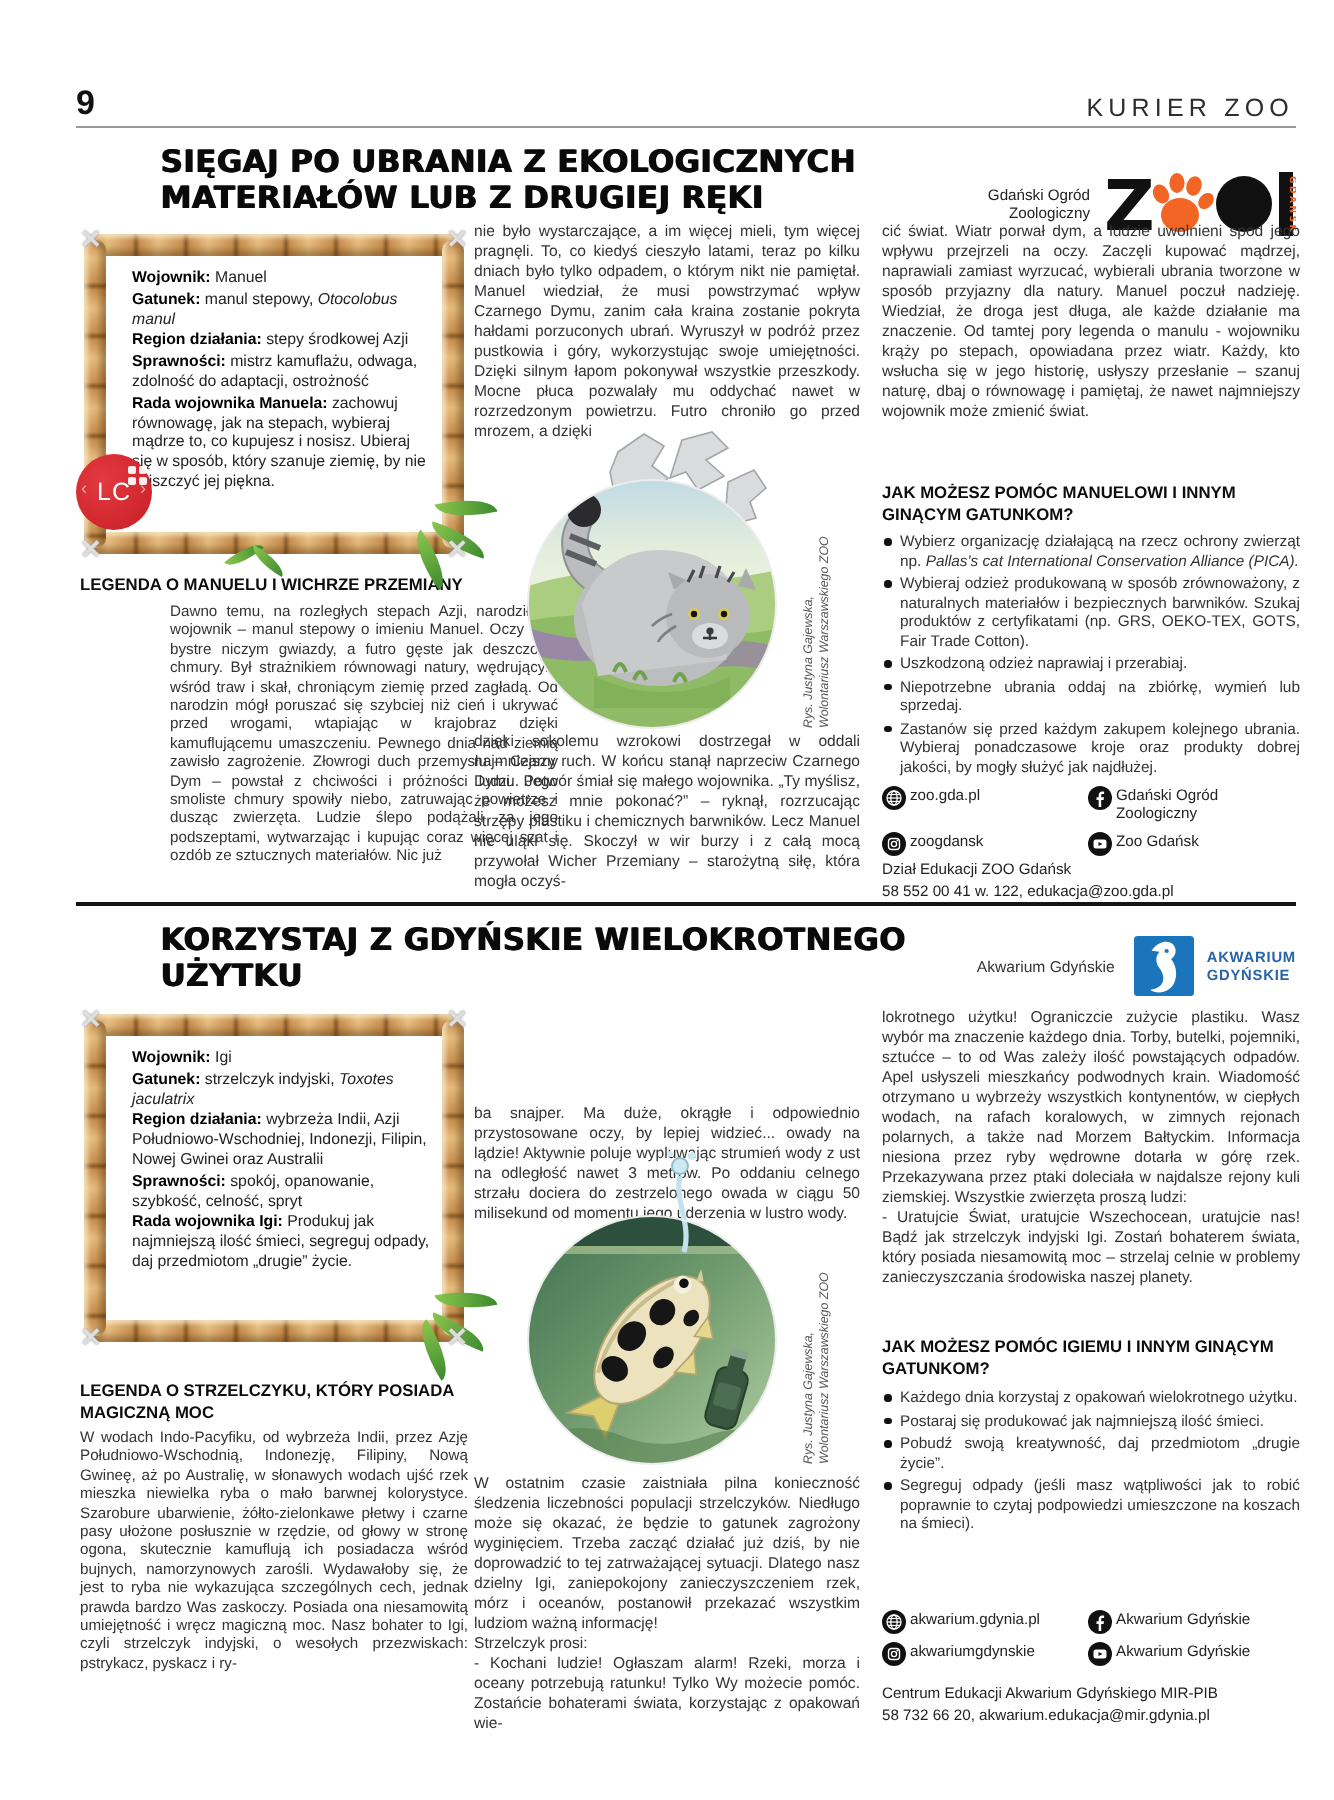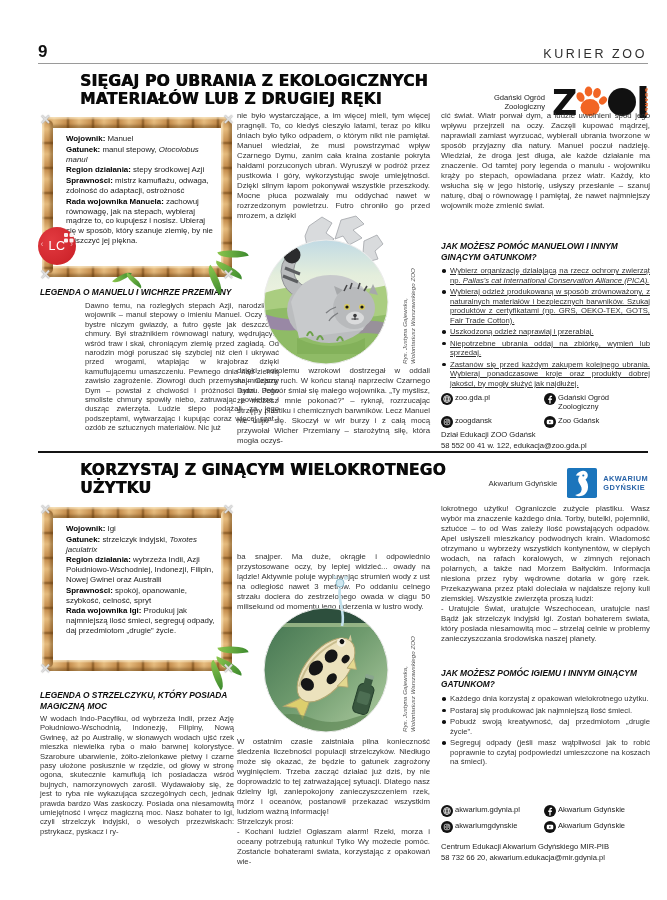--- a/index.html
+++ b/index.html
@@ -16,28 +16,28 @@
 #a2-title{left:40px;top:461px;width:460px;}
 
 #zoo-org{right:19px;top:84px;display:flex;align-items:center;gap:7px;}
 .zoo-name{font-size:7.6px;line-height:9px;text-align:right;color:#222;}
 #akw-org{right:19px;top:468px;display:flex;align-items:center;gap:6px;}
 .akw-name{font-size:7.8px;color:#333;margin-right:4px;}
 .akw-text{font-size:7.4px;font-weight:bold;color:#2a64a8;line-height:9px;letter-spacing:.4px;}
 
 .jtext{font-size:7.8px;line-height:10px;text-align:justify;color:#333;}
 .ltext{font-size:7.6px;line-height:9.4px;text-align:justify;color:#333;}
-.sec-head{font-size:8.4px;font-style:italic;font-weight:bold;color:#0d0d0d;line-height:10.6px;}
+.sec-head{font-size:8.4px;font-weight:bold;color:#0d0d0d;line-height:10.6px;}
 #a1-leg-h{left:40px;top:287px;width:194px;}
 #a1-leg-b{left:40px;top:301px;width:194px;margin-left:45px;}
 #a1-c2-p1{left:237px;top:111px;width:193px;}
 #a1-c2-p2{left:237px;top:366px;width:193px;}
 #a1-c3-p{left:441px;top:111px;width:209px;}
 #a1-help-h{left:441px;top:241px;width:209px;}
-#a1-bullets{left:441px;top:266px;width:209px;text-decoration:underline;}
+#a1-bullets{left:441px;top:266px;width:209px;}
 #a2-leg-h{left:40px;top:690px;width:194px;}
 #a2-leg-b{left:40px;top:714px;width:194px;}
 #a2-c2-p1{left:237px;top:504px;width:193px;margin-top:48px;}
 #a2-c2-p2{left:237px;top:737px;width:193px;}
 #a2-c3-p{left:441px;top:504px;width:209px;}
 #a2-help-h{left:441px;top:668px;width:209px;}
 #a2-bullets{left:441px;top:694px;width:209px;}
 
 ul.blts{list-style:none;}
 ul.blts li{position:relative;padding-left:9px;margin-bottom:2px;font-size:7.7px;line-height:9.5px;text-align:justify;color:#333;}
@@ -248,21 +248,21 @@
       </svg>
     <span>Zoo Gdańsk</span>
   </div>
 </div>
 <div class="abs small-line" id="a1-dept">Dział Edukacji ZOO Gdańsk</div>
 <div class="abs small-line" id="a1-phone">58 552 00 41 w. 122, edukacja@zoo.gda.pl</div>
 
 <div class="abs" id="divider"></div>
 
 <h1 class="abs disp" id="a2-title">
-  <span>KORZYSTAJ Z GINĄCYM WIELOKROTNEGO</span><br>
+  <span>KORZYSTAJ Z GDYŃSKIE WIELOKROTNEGO</span><br>
   <span>UŻYTKU</span>
 </h1>
 
 <div class="abs" id="akw-org">
   <span class="akw-name">Akwarium Gdyńskie</span>
   <svg width="30" height="30" viewBox="0 0 34 34">
     <rect width="34" height="34" rx="2" fill="#1b75bc"></rect>
     <path d="M15 4 c4 -2 8 0 8.5 3.5 c.4 2.5 -.8 4.5 -2.5 5.5 c2.5 3 3.5 7.5 2.5 11.5 c-1.2 4.8 -5 7.5 -9.5 7.5 c-1.8 0 -3.6 -.5 -4.8 -1.5 c2.8 -.3 5.6 -1.4 6.8 -3.8 c1.5 -3 .2 -6 -1.8 -8.8 c-2 -2.8 -2.2 -6.6 .3 -9 l-4.5 -.5 c1.2 -2 3 -3.6 5 -4.4 z" fill="#fff"></path>
     <circle cx="18.5" cy="8.5" r="1.2" fill="#1b75bc"></circle>
   </svg>

